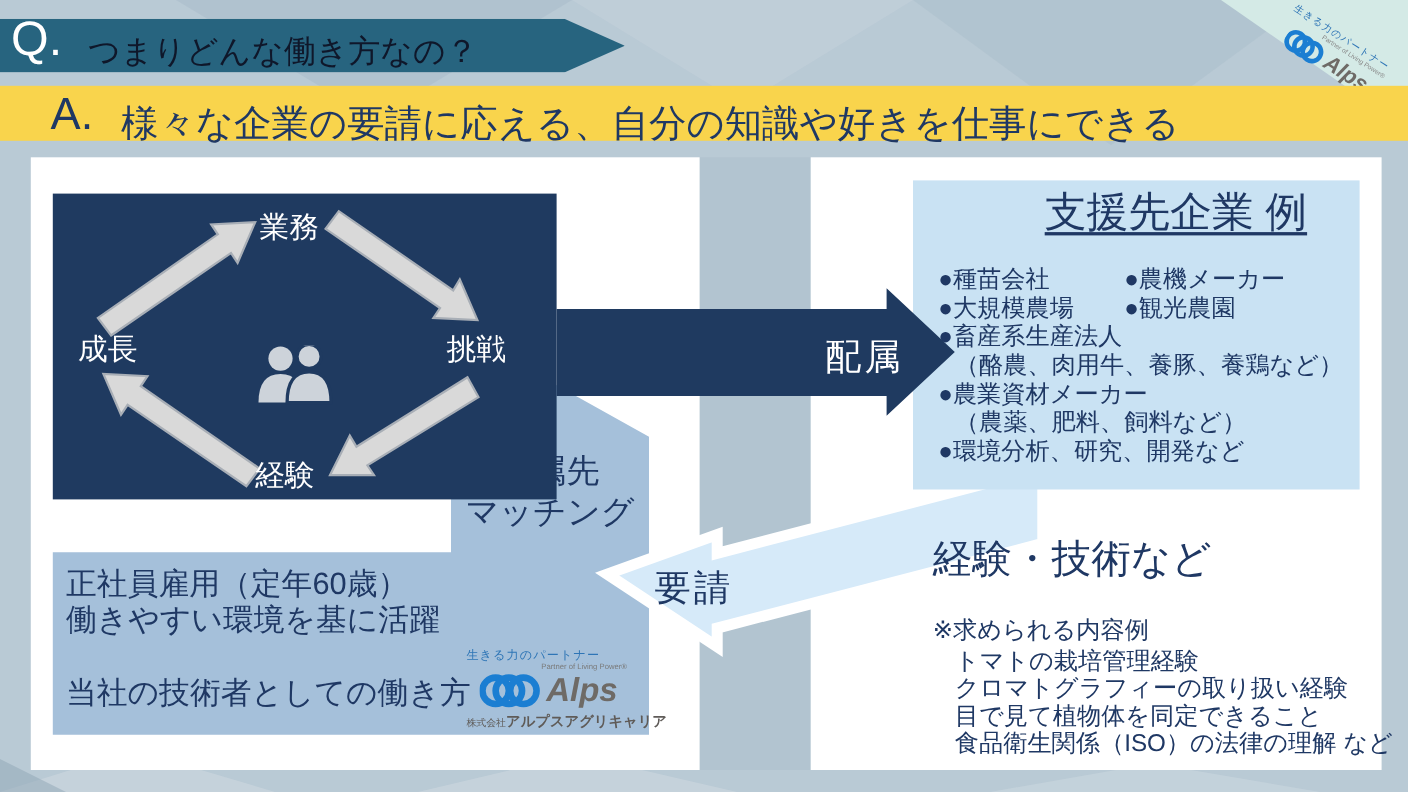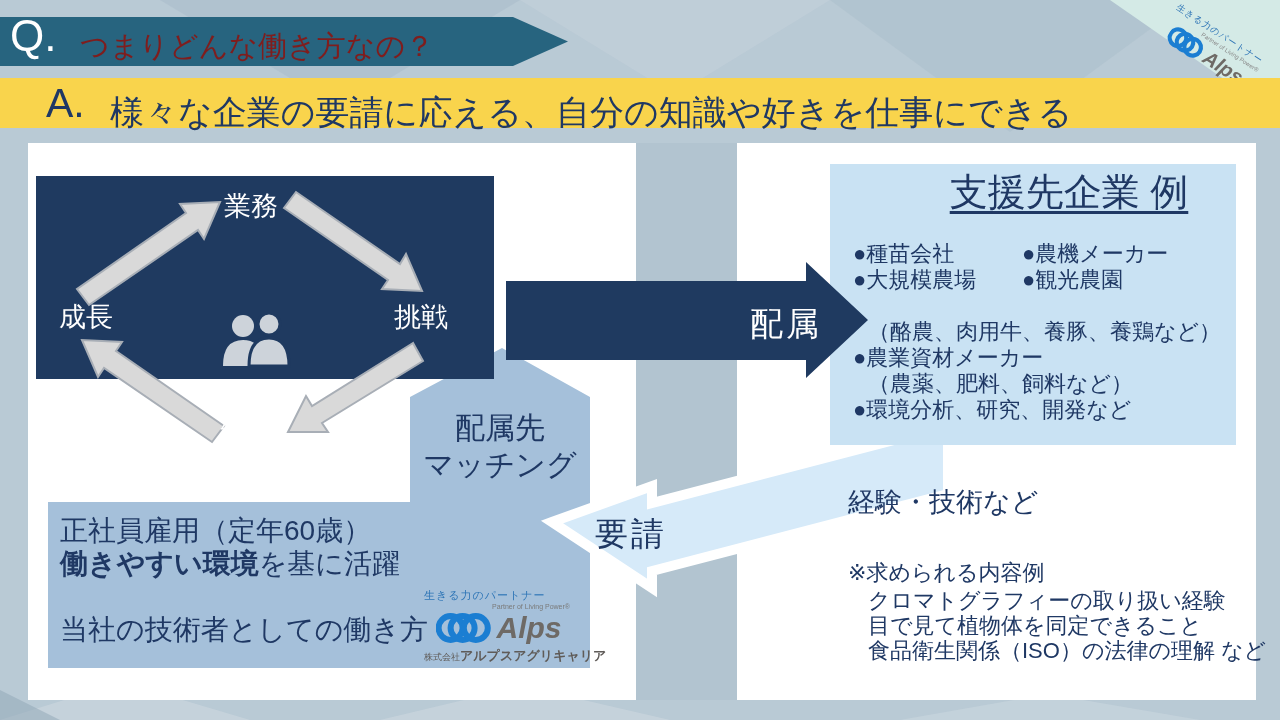--- a/index.html
+++ b/index.html
@@ -18,59 +18,59 @@
     transform:rotate(33deg);transform-origin:30px 20px;text-align:center;}
   .corner-logo .tag-jp{font-size:9px;color:#2e75b6;letter-spacing:1px;}
   .corner-logo .tag-en{font-size:6px;color:#8a8a8a;text-align:right;padding-right:14px;}
   .logo-row{display:flex;align-items:center;justify-content:center;gap:2px;}
   .alps-word{font-weight:bold;font-style:italic;color:#6e6a66;}
   .corner-logo .alps-word{font-size:20px;}
   
   .q-banner{left:0;top:17px;width:568px;height:49px;background:#27647f;
     clip-path:polygon(0 0,513px 0,568px 50%,513px 100%,0 100%);z-index:3;}
   .q-prefix{left:10px;top:14px;font-size:44px;font-weight:200;color:#fff;line-height:1;z-index:4;}
-  .q-text{left:80px;top:27px;font-size:29px;color:#7f1d1d;z-index:4;}
+  .q-text{left:80px;top:27px;font-size:29px;color:#0f172a;z-index:4;}
   .a-banner{left:0;top:78px;width:1280px;height:50px;background:#f9d44c;z-index:3;}
   .a-prefix{left:46px;top:83px;font-size:41px;font-weight:300;z-index:4;line-height:1;}
   .a-text{left:110px;top:90px;font-size:34px;z-index:4;}
   
   .panel-left{left:28px;top:143px;width:608px;height:557px;background:#fff;z-index:3;}
   .panel-right{left:737px;top:143px;width:519px;height:557px;background:#fff;z-index:3;}
   
-  .navy-box{left:36px;top:176px;width:458px;height:203px;background:#1f3a60;z-index:8;}
+  .navy-box{left:48px;top:176px;width:458px;height:278px;background:#1f3a60;z-index:8;}
   .cyc{position:absolute;color:#fff;font-size:27px;z-index:9;}
   .cyc-center{position:absolute;left:120px;top:100px;width:300px;color:#fff;z-index:9;white-space:nowrap;}
   .cyc-center .main{font-size:37px;font-weight:bold;}
   .cyc-center .sub{font-size:28px;font-weight:bold;}
   
   .assign-label{left:706px;top:302px;font-size:33px;color:#fff;z-index:10;letter-spacing:3px;margin-left:44px;}
   
   .match-l1{left:410px;top:408px;width:180px;text-align:center;font-size:30px;z-index:6;}
   .match-l2{left:400px;top:445px;width:200px;text-align:center;font-size:30px;z-index:6;}
   .emp{left:60px;z-index:6;font-size:28px;white-space:nowrap;}
-  .emp b{font-weight:bold;}
+  .emp b{font-weight:normal;}
   
   .box-logo{left:424px;top:588px;width:150px;z-index:6;text-align:center;}
   .box-logo .tag-jp{font-size:11px;color:#2e75b6;letter-spacing:1px;text-align:left;}
   .box-logo .tag-en{font-size:7px;color:#7a7a7a;text-align:right;padding-right:4px;}
   .box-logo .alps-word{font-size:30px;}
   .company{font-size:13px;color:#5f5b58;white-space:nowrap;margin-top:1px;}
   .company .pref{font-size:9px;}
   .company .nm{font-weight:bold;font-family:Liberation Mono, monospace;}
   
   .req-label{left:595px;top:512px;font-size:33px;z-index:6;letter-spacing:3px;}
   
   .inner-panel{left:830px;top:164px;width:406px;height:281px;background:#c9e2f3;z-index:7;}
   .companies-title{left:830px;top:167px;width:406px;text-align:center;font-size:38px;font-weight:500;
     text-decoration:underline;text-underline-offset:6px;z-index:8;padding-left:36px;}
   .blt{left:853px;font-size:22px;z-index:8;white-space:nowrap;}
   .blt .c1{display:inline-block;width:169px;}
   
   .req{left:848px;z-index:8;white-space:nowrap;}
-  .req-big{font-size:27px;}
+  .req-big{font-size:36px;}
   .req-small{font-size:22px;}
   .req-examples div{height:25px;}
 </style>
 </head>
 <body>
 
 <div class="slide">
 
   <svg class="layer" width="1280" height="720" style="z-index:0">
     <rect x="0" y="0" width="1280" height="720" fill="#b9cad5"></rect>
@@ -135,20 +135,21 @@
 
   <svg class="layer" width="1280" height="720" style="z-index:6">
     <polygon points="552,522 652,486 652,503 948,426 948,494 652,571 652,588" fill="#d6eaf9" stroke="#ffffff" stroke-width="10" stroke-linejoin="miter"></polygon>
   </svg>
   <div class="abs req-label">要請</div>
 
   <div class="abs inner-panel"></div>
   <div class="abs companies-title">支援先企業 例</div>
   <div class="abs blt" style="top:239px"><span class="c1">●種苗会社</span><span>●農機メーカー</span></div>
   <div class="abs blt" style="top:265px"><span class="c1">●大規模農場</span><span>●観光農園</span></div>
+  <div class="abs blt" style="top:291px">●畜産系生産法人</div>
   <div class="abs blt" style="top:317px;left:868px">（酪農、肉用牛、養豚、養鶏など）</div>
   <div class="abs blt" style="top:343px">●農業資材メーカー</div>
   <div class="abs blt" style="top:369px;left:868px">（農薬、肥料、飼料など）</div>
   <div class="abs blt" style="top:395px">●環境分析、研究、開発など</div>
 
   <div class="abs navy-box">
     <div class="cyc" style="left:188px;top:12px">業務</div>
     <div class="cyc" style="left:23px;top:123px">成長</div>
     <div class="cyc" style="left:358px;top:123px">挑戦</div>
     <div class="cyc" style="left:184px;top:238px">経験</div>
@@ -173,18 +174,19 @@
   </div>
 
   <svg class="layer" width="1280" height="720" style="z-index:9">
     <polygon points="506,281 806,281 806,262 868,320 806,378 806,360 506,360" fill="#1f3a60"></polygon>
   </svg>
   <div class="abs assign-label">配属</div>
 
   <div class="abs req req-big" style="top:484px">経験・技術など</div>
   <div class="abs req req-small" style="top:558px">※求められる内容例</div>
   <div class="abs req req-small req-examples" style="top:586px;left:868px">
+    <div>トマトの栽培管理経験</div>
     <div>クロマトグラフィーの取り扱い経験</div>
     <div>目で見て植物体を同定できること</div>
     <div>食品衛生関係（ISO）の法律の理解 など</div>
   </div>
 
 </div>
 
 </body></html>

